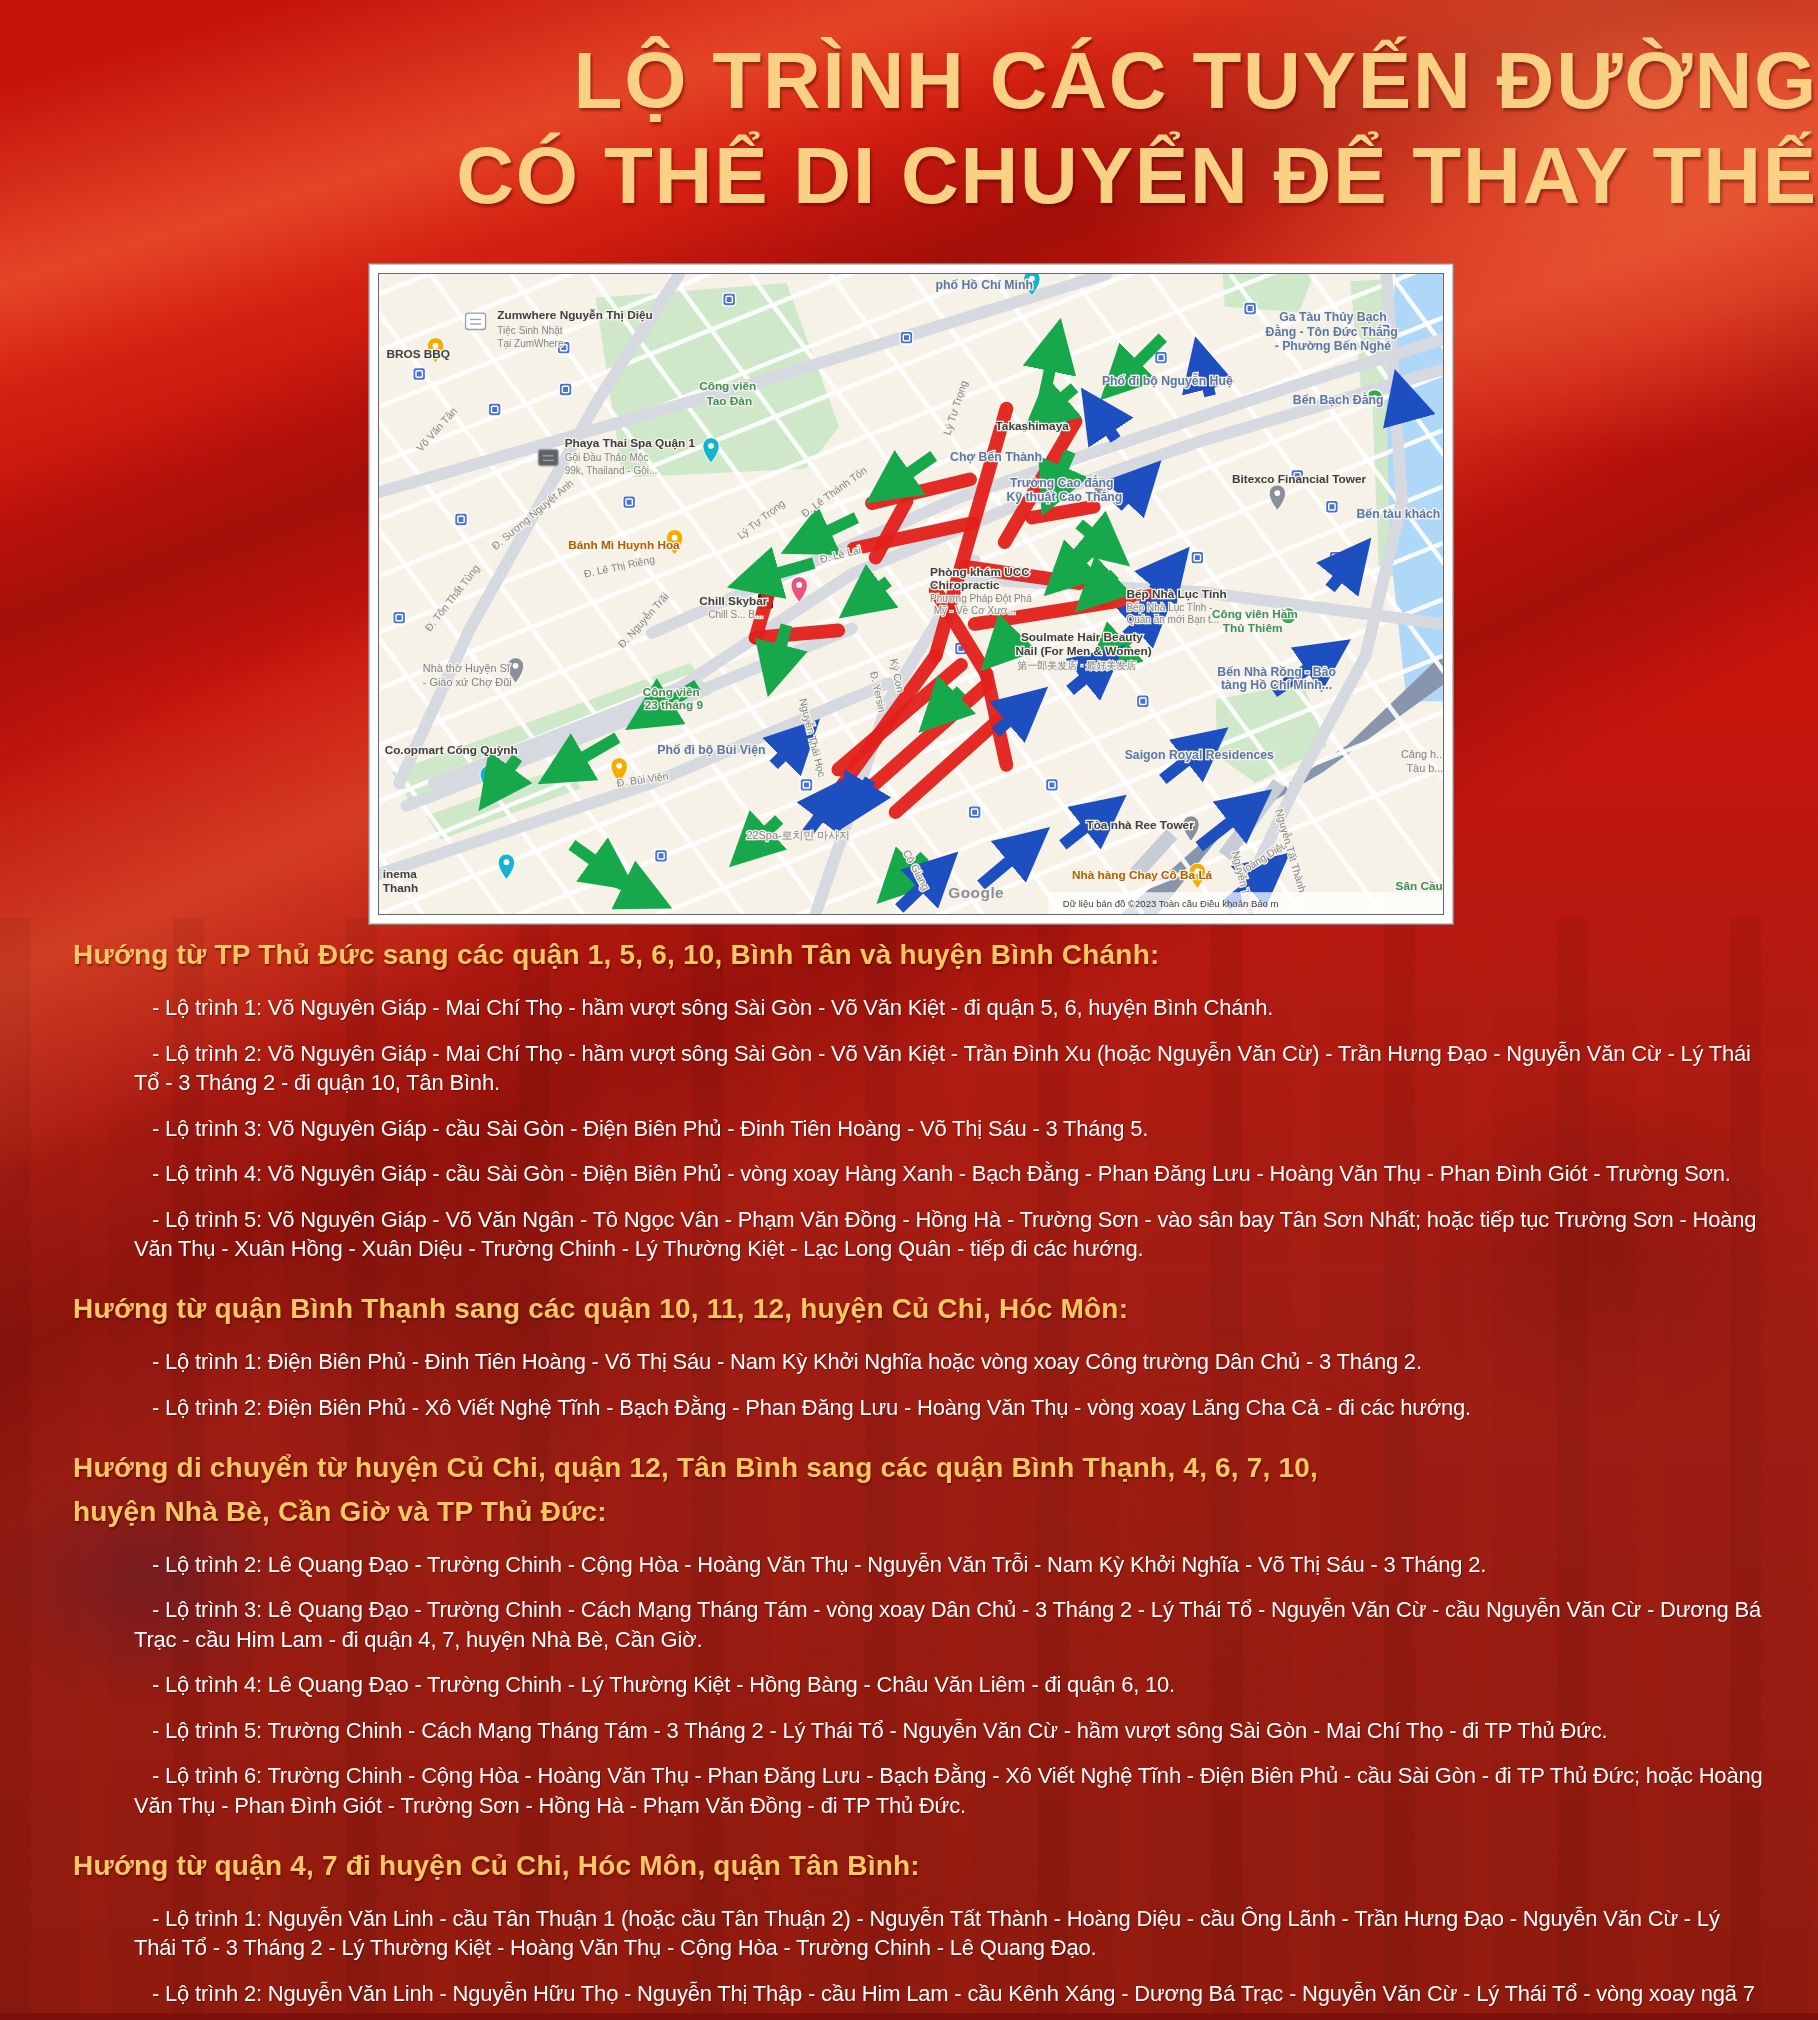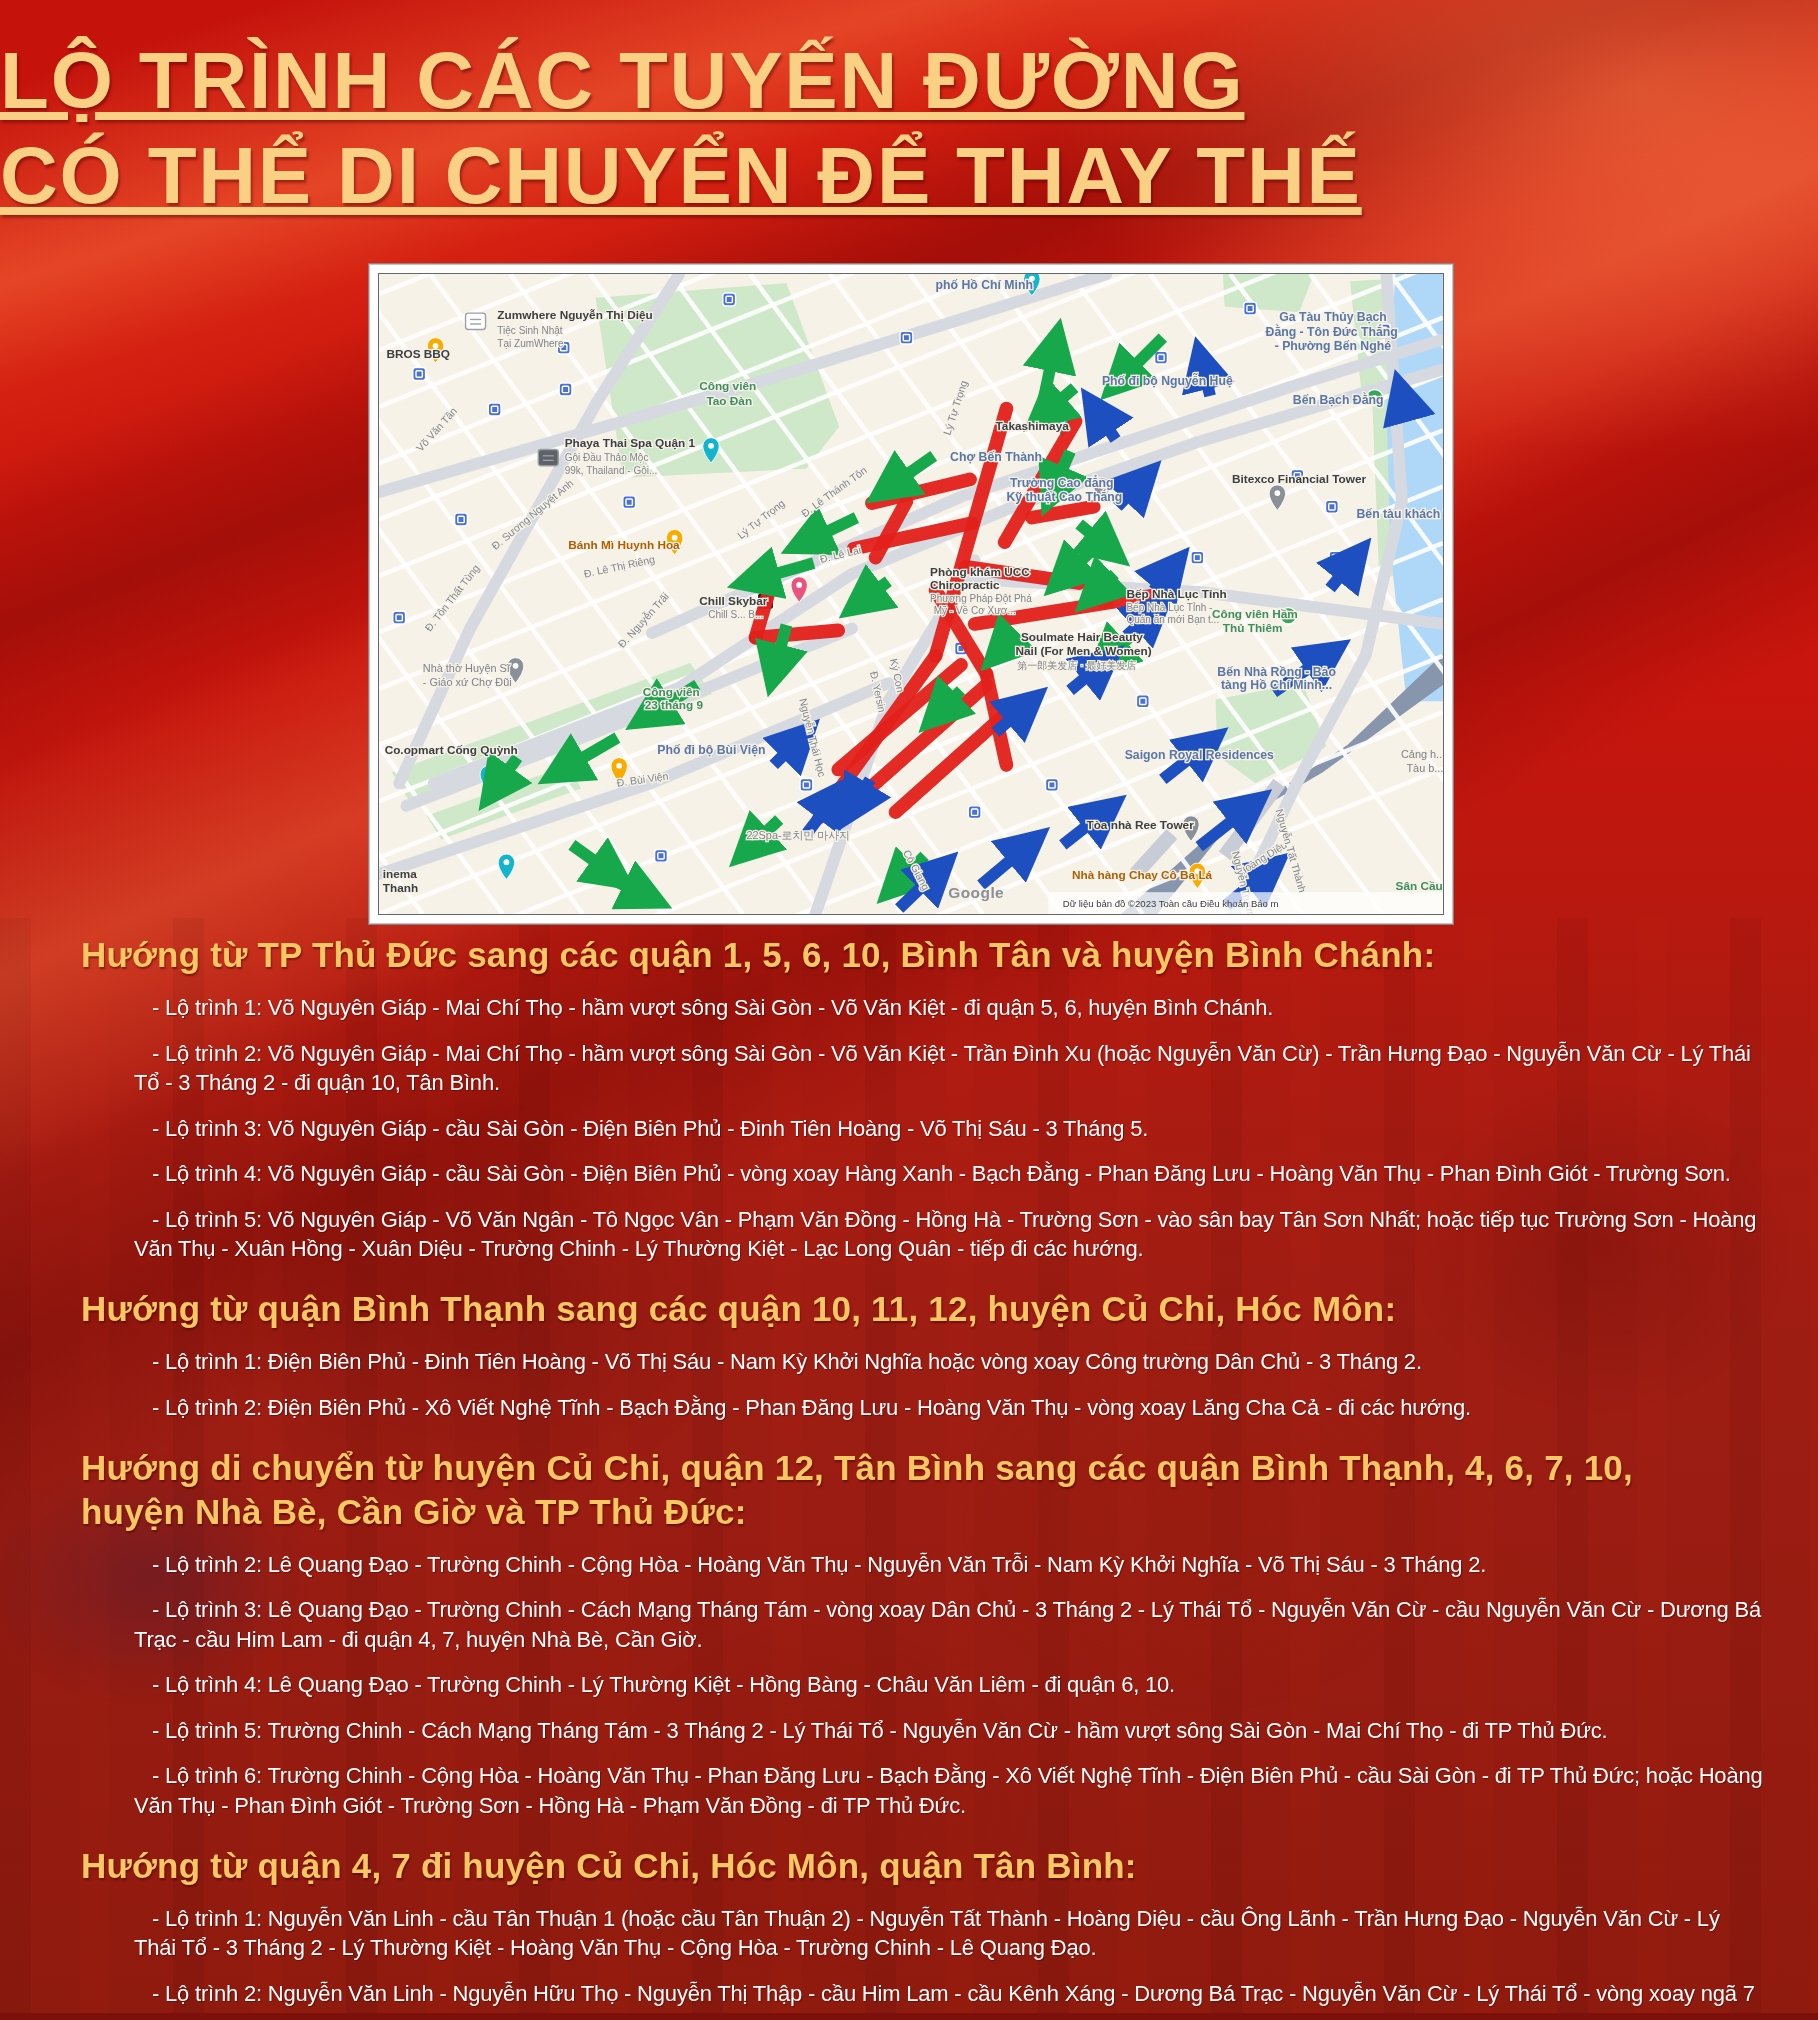--- a/index.html
+++ b/index.html
@@ -22,31 +22,31 @@
   .photo{position:absolute;left:0;top:918px;width:1818px;height:1102px;pointer-events:none;opacity:.5;
     background:
       radial-gradient(236px 182px at 8% 60%,rgba(20,30,80,.5),transparent 70%),
       radial-gradient(382px 291px at 26% 35%,rgba(60,0,0,.45),transparent 70%),
       radial-gradient(345px 273px at 66% 55%,rgba(150,30,10,.4),transparent 70%),
       radial-gradient(273px 236px at 88% 30%,rgba(70,5,5,.45),transparent 70%),
       radial-gradient(309px 255px at 45% 80%,rgba(140,25,8,.4),transparent 70%),
       repeating-linear-gradient(90deg,rgba(0,0,0,.10) 0 31px,rgba(0,0,0,0) 31px 80px,rgba(255,60,30,.07) 80px 109px,rgba(0,0,0,0) 109px 173px);}
   .bottom-strip{position:absolute;left:0;bottom:0;width:1818px;height:7.3px;background:#7c100b;}
 
-  .title{position:absolute;left:0;top:33px;width:1818px;text-align:left;
+  .title{position:absolute;left:0;top:33px;width:1818px;text-align:right;
          color:#f9d084;font-weight:bold;font-size:80px;line-height:95px;letter-spacing:1.8px;
-         text-shadow:1.8px 2.7px 2.7px rgba(80,0,0,.45);text-decoration:underline;}
+         text-shadow:1.8px 2.7px 2.7px rgba(80,0,0,.45);}
 
   .map-frame{position:absolute;left:369px;top:264px;background:#ffffff;padding:8.2px;
              border:1.8px solid #c9c2c2;box-shadow:0 0 0 0.9px #8f8a8a;}
   .map-inner{display:block;border:1.8px solid #63676d;}
 
   .sections{position:absolute;left:73px;top:933px;width:1709px;color:#ffffff;}
   .section{margin-bottom:23.6px;}
-  .sec-head{color:#f6c763;font-weight:bold;font-size:35px;line-height:44px;margin:0 0 9px 8px;
+  .sec-head{color:#f6c763;font-weight:bold;font-size:28px;line-height:44px;margin:0 0 9px 0;
             text-shadow:0.9px 1.8px 1.8px rgba(70,0,0,.5);letter-spacing:0.2px;}
   .route{margin:16px;padding-left:45px;text-indent:18px;font-size:22px;line-height:29.5px;
          letter-spacing:-0.2px;text-shadow:0.9px 0.9px 0.9px rgba(60,0,0,.45);}
 
   
   text{font-family:"Liberation Sans",sans-serif;paint-order:stroke;stroke:#f7f2e7;stroke-width:3px;}
   .lb-poi{fill:#3c4043;font-size:13px;font-weight:bold;}
   .lb-sub{fill:#80868b;font-size:11px;stroke-width:2.5px;}
   .lb-area{fill:#5a77a8;font-size:13.5px;font-weight:bold;}
   .lb-park{fill:#3e8e5f;font-size:13px;font-weight:bold;}

